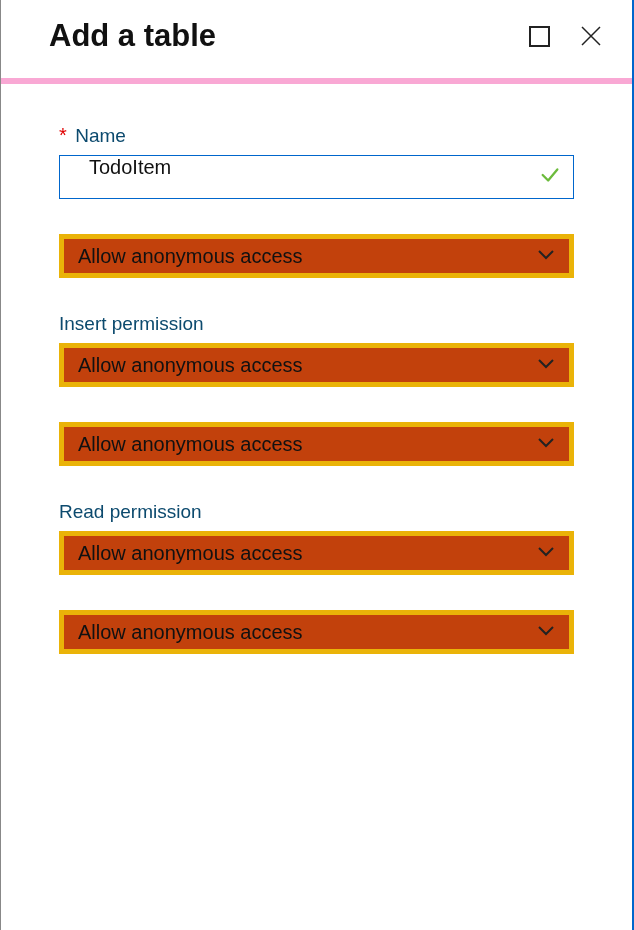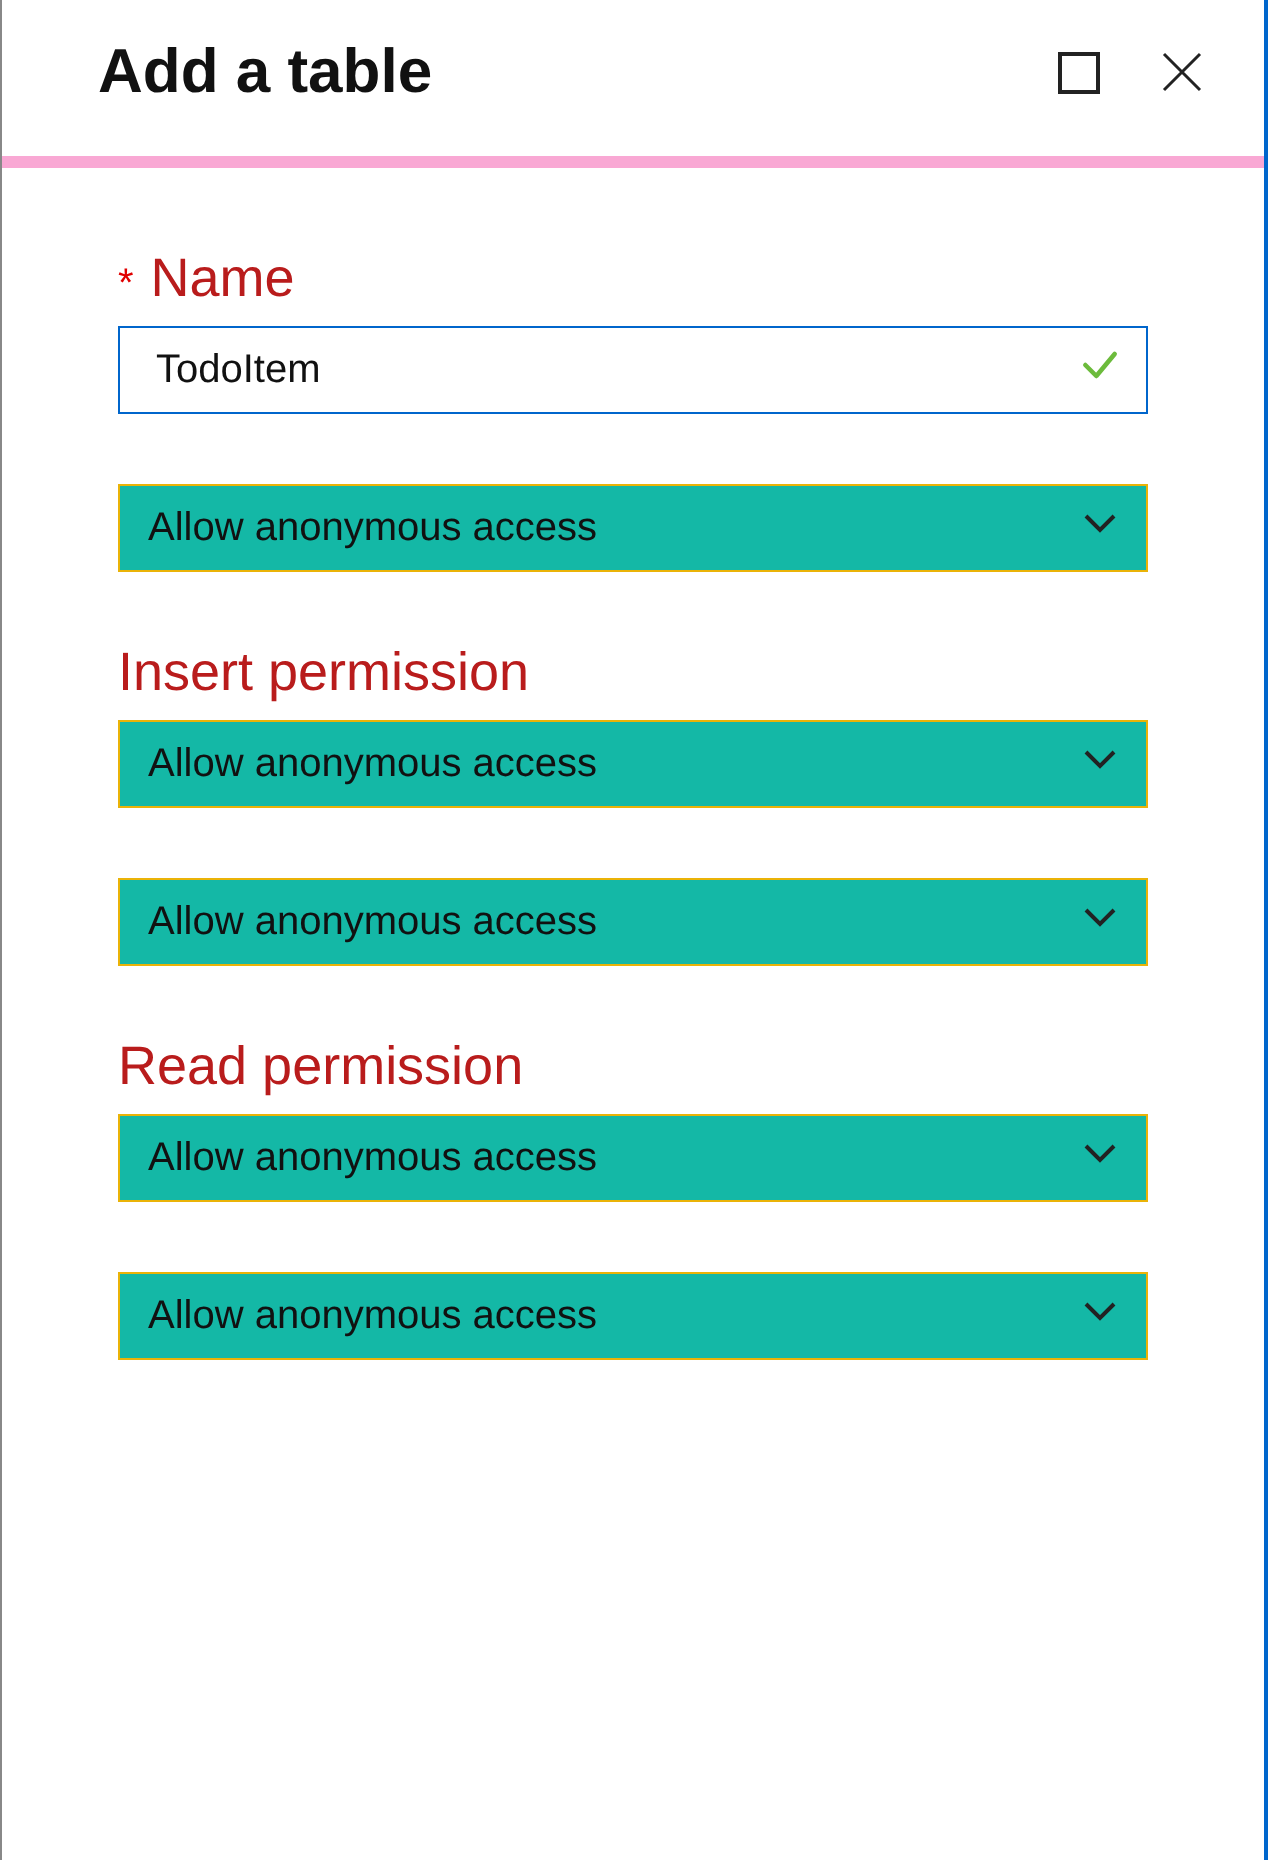--- a/index.html
+++ b/index.html
@@ -59,30 +59,30 @@
     }
     .label-row {
       margin-bottom: 8px;
     }
     .required-star {
       color: #e00000;
       font-size: 20px;
       margin-right: 4px;
     }
     .field-label {
-      font-size: 27px;
-      color: #b91c1c;
+      font-size: 19px;
+      color: #0c4a6e;
     }
     .input-wrapper {
       position: relative;
       border: 1px solid #0066cc;
       height: 44px;
       display: flex;
-      align-items: center;
-      padding: 0 44px 0 18px;
+      align-items: flex-start;
+      padding: 0 44px 0 29px;
     }
     .text-input {
       border: none;
       outline: none;
       font-size: 20px;
       width: 100%;
       color: #111;
       font-family: inherit;
     }
     .check-icon {
@@ -90,27 +90,27 @@
       right: 12px;
       top: 50%;
       transform: translateY(-50%);
     }
     .check-icon svg {
       width: 22px;
       height: 22px;
     }
     .select-wrapper {
       position: relative;
-      border: 1px solid #eab308;
+      border: 5px solid #eab308;
       height: 44px;
       display: flex;
       align-items: center;
       padding: 0 44px 0 14px;
       cursor: pointer;
-      background: #14b8a6;
+      background: #c2410c;
     }
     .select-value {
       font-size: 20px;
       color: #111;
     }
     .chevron-icon {
       position: absolute;
       right: 14px;
       top: 50%;
       transform: translateY(-50%);

